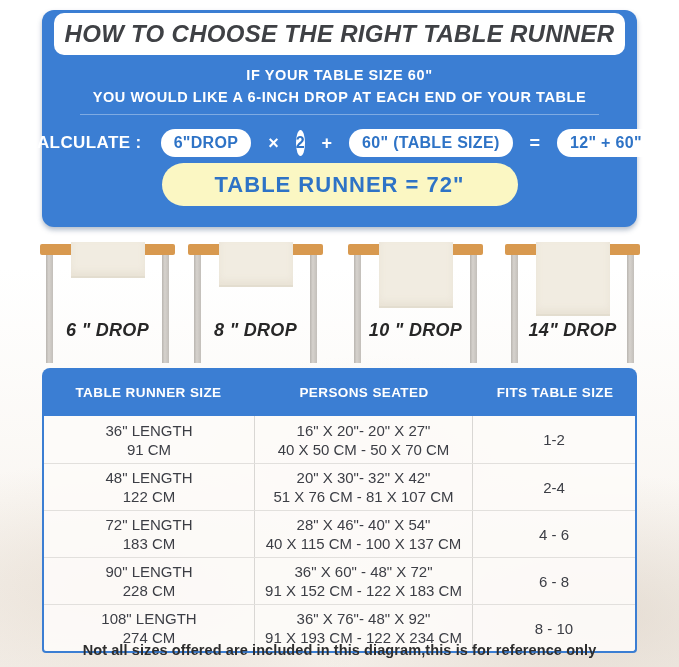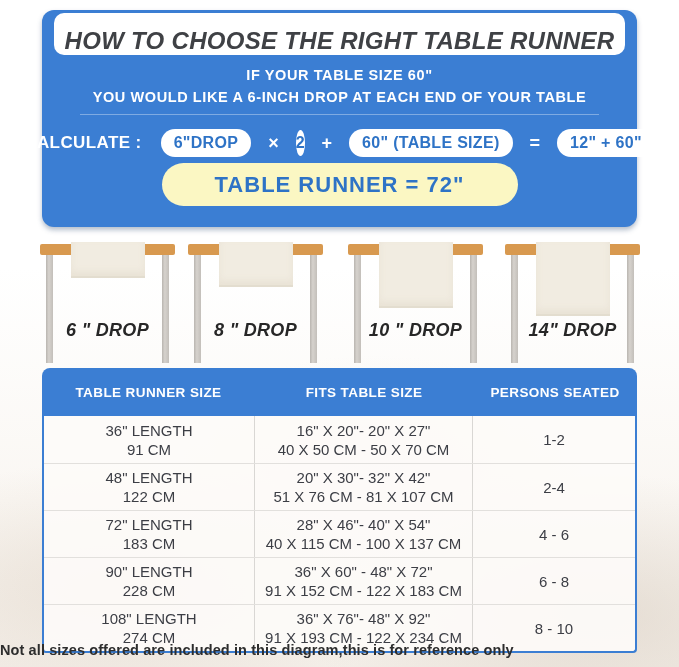--- a/index.html
+++ b/index.html
@@ -23,21 +23,21 @@
 
   
   .blue-panel {
     position:absolute; left:42px; top:10px; width:595px; height:217px;
     background:#3b7ed3; border-radius:12px;
     box-shadow:0 3px 5px rgba(40,70,110,.35);
   }
   .title-box {
     position:absolute; left:12px; right:12px; top:3px; height:42px;
     background:#ffffff; border-radius:10px;
-    display:flex; align-items:flex-end; justify-content:center;
+    display:flex; align-items:center; justify-content:center;
   }
   .title-box span {
     font-size:24px; font-weight:bold; font-style:italic;
     color:#3f4145; letter-spacing:.3px; white-space:nowrap;
   }
   .subtitle { position:absolute; top:54px; left:0; right:0; text-align:center; color:#ffffff; }
   .subtitle .sub-line {
     font-size:14.5px; font-weight:bold; letter-spacing:.6px; line-height:22px;
   }
   .panel-divider {
@@ -113,21 +113,21 @@
   .st-row { display:grid; grid-template-columns:211px 218px 1fr; height:47px; }
   .st-row + .st-row { border-top:1px solid #e2e0dd; }
   .st-cell {
     display:flex; flex-direction:column; align-items:center; justify-content:center;
     color:#3c3e45; font-size:15px; line-height:19px; text-align:center;
   }
   .st-cell.col-a, .st-cell.col-b { border-right:1px solid #d9d7d4; }
 
   
   .footer-note {
-    position:absolute; left:0; top:642px; width:100%; text-align:left;
+    position:absolute; left:0; top:642px; width:100%; text-align:center;
     font-size:14.5px; font-weight:bold; color:#2d2d2d; letter-spacing:.1px;
   }
 </style>
 </head>
 <body>
 
 <div class="page">
 
   <div class="layer">
 
@@ -189,22 +189,22 @@
         <div class="tabletop"></div>
         <div class="runner"></div>
         <div class="drop-label">14" DROP</div>
       </div>
 
     </div>
 
     <div class="size-table">
       <div class="st-header">
         <div class="st-h">TABLE RUNNER SIZE</div>
+        <div class="st-h">PERSONS SEATED</div>
         <div class="st-h">FITS TABLE SIZE</div>
-        <div class="st-h">PERSONS SEATED</div>
       </div>
       <div class="st-body">
 
         <div class="st-row">
           <div class="st-cell col-a">
             <span>36" LENGTH</span>
             <span>91 CM</span>
           </div>
           <div class="st-cell col-b">
             <span>16" X 20"- 20" X 27"</span>

